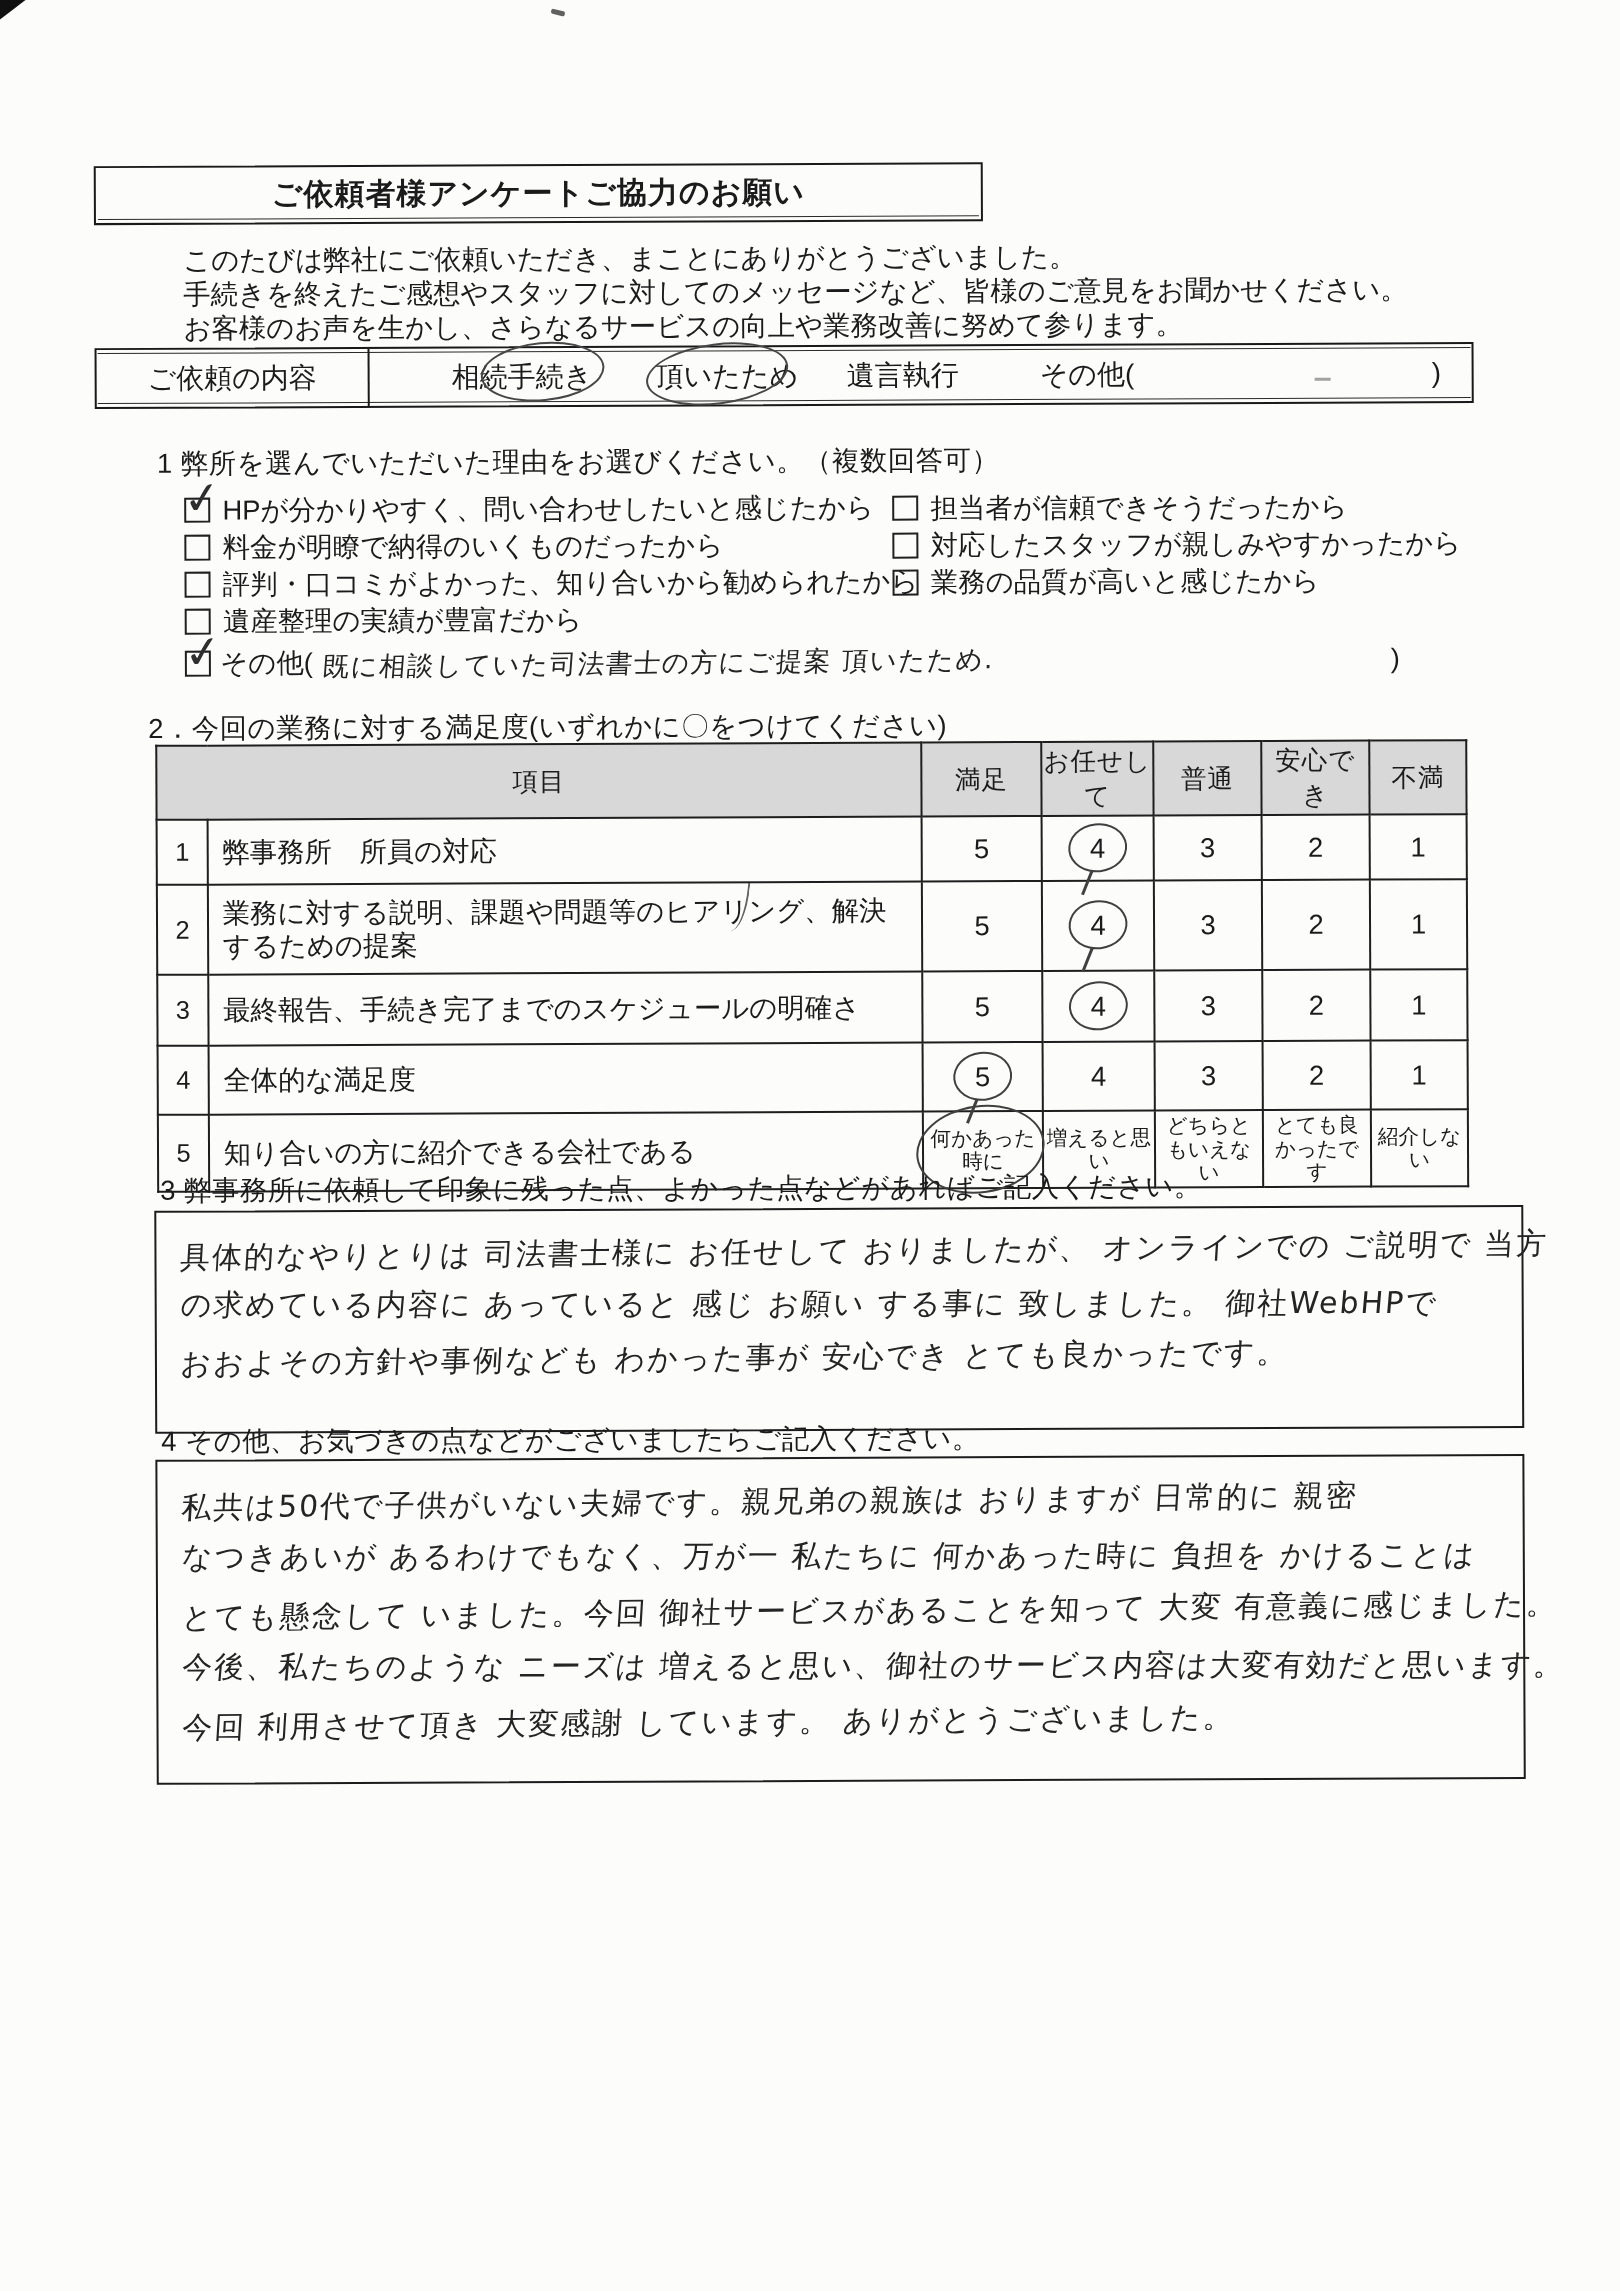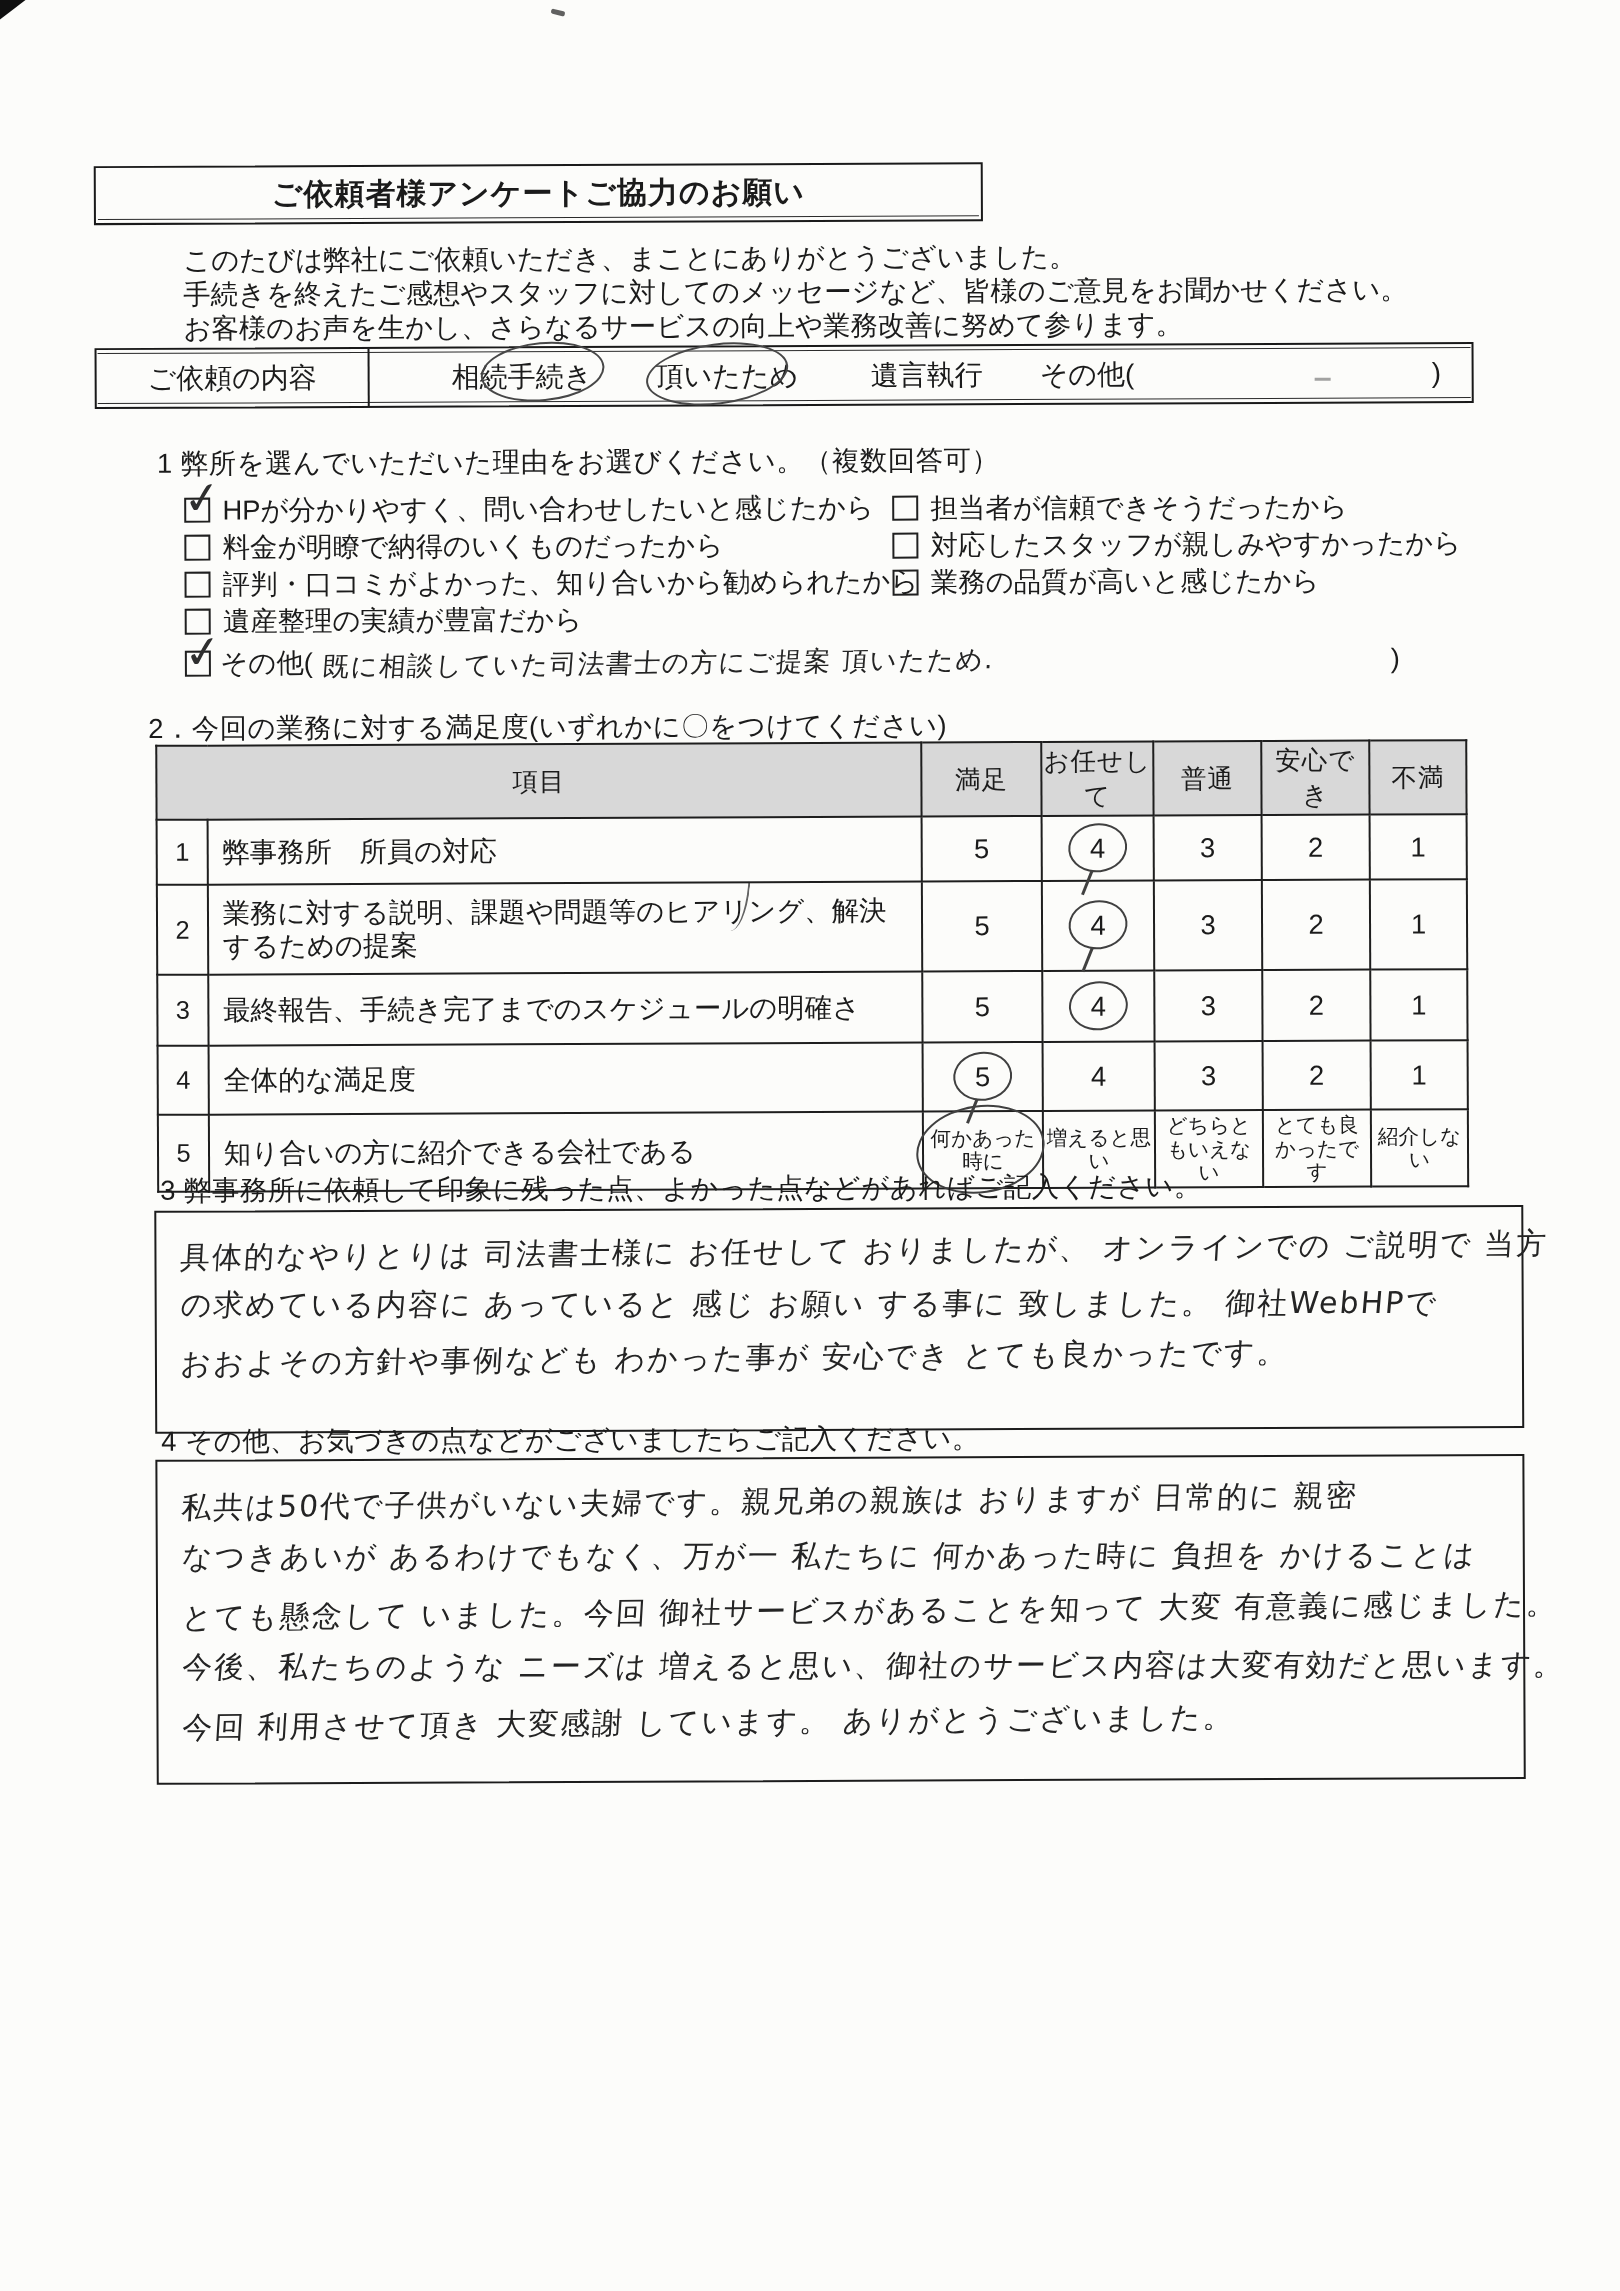--- a/index.html
+++ b/index.html
@@ -34,21 +34,21 @@
   .request-box{position:absolute;left:93px;top:345px;width:1375px;height:57px;
     border:2.9px solid #191919;}
   .request-box::before{content:"";position:absolute;left:1px;right:1px;top:2.9px;bottom:2.9px;
     border-top:1.5px solid #2a2a2a;border-bottom:1.5px solid #2a2a2a;pointer-events:none;}
   .request-label{position:absolute;left:0;top:0;width:271px;height:100%;
     display:flex;align-items:center;justify-content:center;font-size:28px;}
   .request-divider{position:absolute;left:271px;top:0;bottom:0;border-left:2.5px solid #1a1a1a;}
   .request-opt{position:absolute;top:0;height:100%;display:flex;align-items:center;
     font-size:28px;}
   .request-opt .opt-inner{position:relative;display:inline-block;}
-  .opt-0{left:355px;} .opt-1{left:559px;} .opt-2{left:774px;font-family:Liberation Serif, serif;} .opt-3{left:943px;}
+  .opt-0{left:355px;} .opt-1{left:559px;} .opt-2{left:750px;font-family:Liberation Serif, serif;} .opt-3{left:943px;}
   .request-close{position:absolute;left:1335px;top:0;height:100%;display:flex;align-items:center;font-size:28px;}
   .oval{position:absolute;border:2.5px solid #474747;border-radius:50%;pointer-events:none;}
   .oval-a{left:29px;top:-15.7px;width:120px;height:55px;transform:rotate(-5deg);}
   .oval-b{left:-9.8px;top:-13.7px;width:139px;height:57px;transform:rotate(-7deg);}
 
   
   .q-heading{position:absolute;font-size:27.4px;letter-spacing:0.5px;}
   .q1-heading{left:155px;top:443px;}
   .q2-heading{left:145px;top:708px;}
   .q3-heading{left:155px;top:1170px;}

